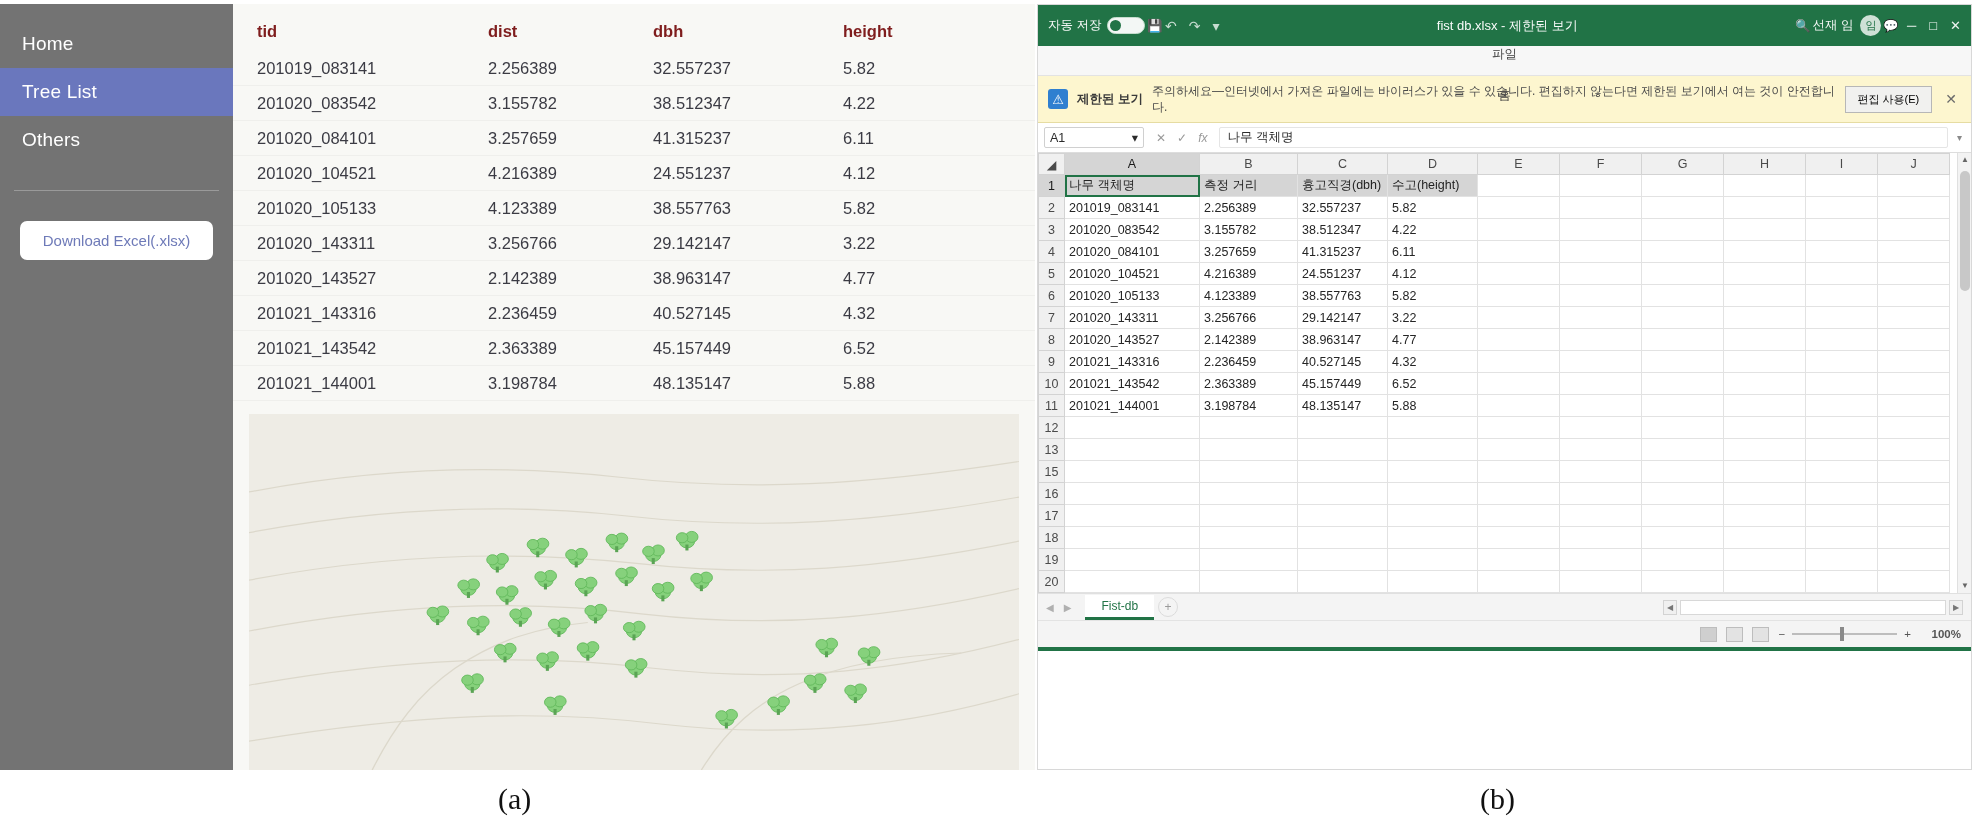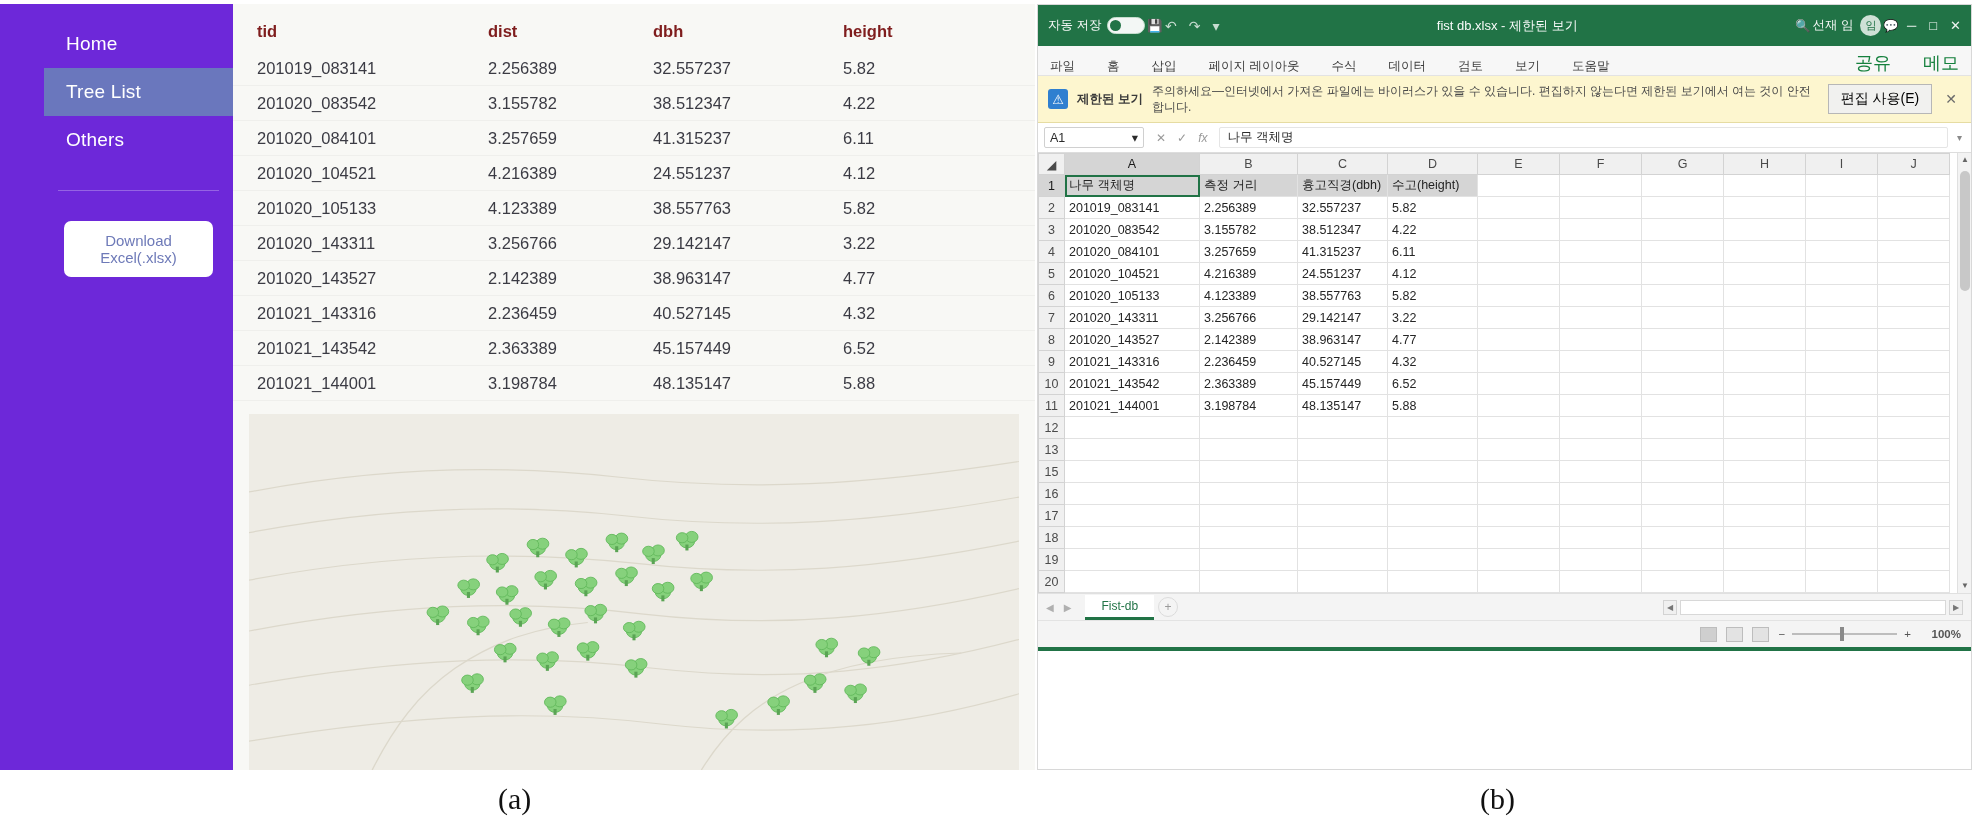--- a/index.html
+++ b/index.html
@@ -21,25 +21,24 @@
     position: absolute;
     left: 0; top: 4px;
     width: 1035px; height: 766px;
     background: #f7f7f4;
     display: flex;
     overflow: hidden;
   }
   .sidebar {
     width: 233px;
     flex: 0 0 233px;
-    background: #6d28d9;
+    background: #737373;
     color: #ffffff;
     padding-top: 16px;
     position: relative;
-    padding-left: 44px;
   }
   .nav-item {
     padding: 13px 22px;
     font-size: 19px;
     letter-spacing: .2px;
     color: #ffffff;
     cursor: pointer;
   }
   .nav-item.active { background: #6a77bd; }
   .nav-sep {
@@ -146,25 +145,26 @@
     background: #d9e7de; color:#217346;
     display:flex; align-items:center; justify-content:center; font-size: 11px;
   }
   .xl-winbtns { display:flex; gap:13px; opacity:.92; font-size: 13px; padding-left: 6px; }
 
   .xl-ribbon {
     height: 30px;
     background: #f7f7f7;
     border-bottom: 1px solid #e3e3e3;
     display: flex;
-    align-items: flex-end;
+    align-items: center;
     padding: 0 12px;
-    gap: 32px;
+    gap: 24px;
     color: #3c3c3c;
     font-size: 12.5px;
+    flex-direction: column;
   }
   .xl-ribbon .tab { cursor: pointer; white-space: nowrap; }
   .xl-ribbon .spacer { flex: 1; }
   .xl-ribbon .ghost { color: #15803d; font-size: 18px; }
 
   .xl-banner {
     background: #fdf6cf;
     border-bottom: 1px solid #e6dca2;
     display: flex;
     align-items: center;
@@ -177,21 +177,21 @@
     border-radius: 3px;
     background: #2f7fd0;
     color: #fff;
     display: flex; align-items: center; justify-content: center;
     font-size: 13px;
   }
   .banner-label { font-weight: bold; font-size: 12.5px; color: #3a3a3a; white-space: nowrap; }
   .banner-msg { flex: 1; font-size: 12px; color: #4a4a4a; line-height: 1.35; }
   .banner-btn {
     background: #f1f1ef; border: 1px solid #b7b7b7; border-radius: 0;
-    padding: 5px 12px; font-size: 14px; cursor: pointer;
+    padding: 5px 12px; font-size: 11px; cursor: pointer;
     font-family: "Liberation Sans", sans-serif; white-space: nowrap;
   }
   .banner-close { font-size: 14px; color: #6a6a6a; cursor: pointer; padding: 0 4px; }
 
   .xl-formulabar {
     display: flex; align-items: center;
     height: 30px;
     border-bottom: 1px solid #dddddd;
     background: #ffffff;
     padding: 0 6px; gap: 6px;

